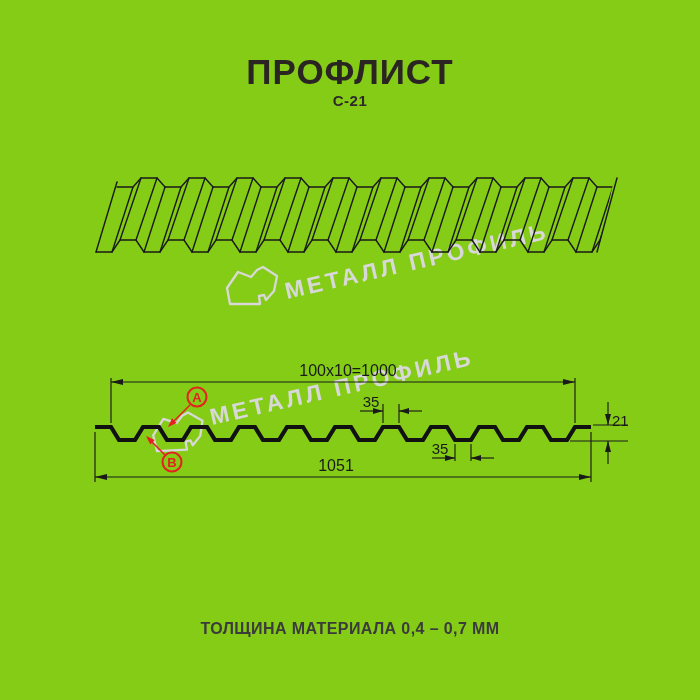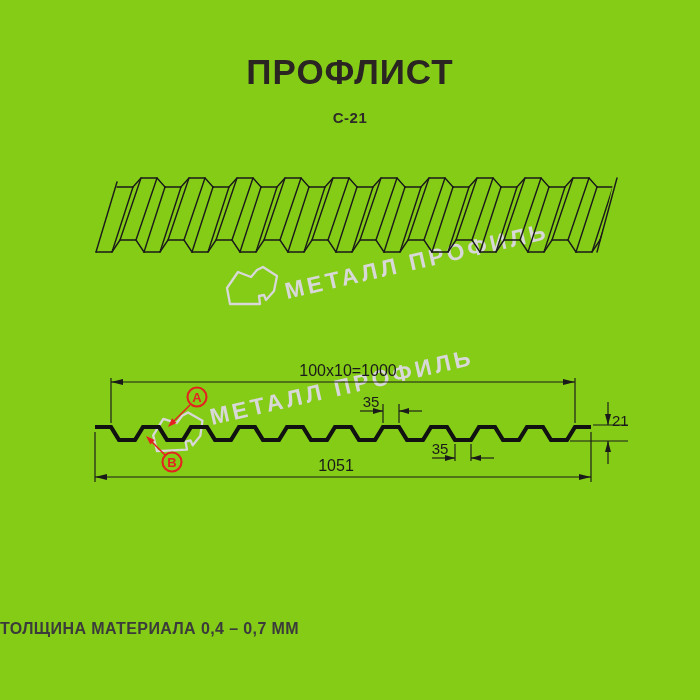--- a/index.html
+++ b/index.html
@@ -16,28 +16,29 @@
   }
   .title-block h1{
     margin:0;
     font-size:35px;
     font-weight:800;
     letter-spacing:1px;
     color:#2a2422;
     font-family:"Liberation Sans", sans-serif;
   }
   .subtitle{
-    margin-top:17px;
+    margin-top:0;
     font-size:15px;
     font-weight:700;
     letter-spacing:0.5px;
     color:#2e2a28;
   }
   .footer-note{
     position:absolute;left:0;bottom:62px;width:700px;
+    text-align:center;
     font-size:16px;
     font-weight:700;
     letter-spacing:0.4px;
     color:#3b3b3b;
   }
   svg{position:absolute;left:0;top:0;}
   
   .wm-shape{fill:none;stroke:#d8d8d8;stroke-width:2.3;stroke-linejoin:round;}
   .wm-text{
     font-family:"Liberation Sans", sans-serif;

